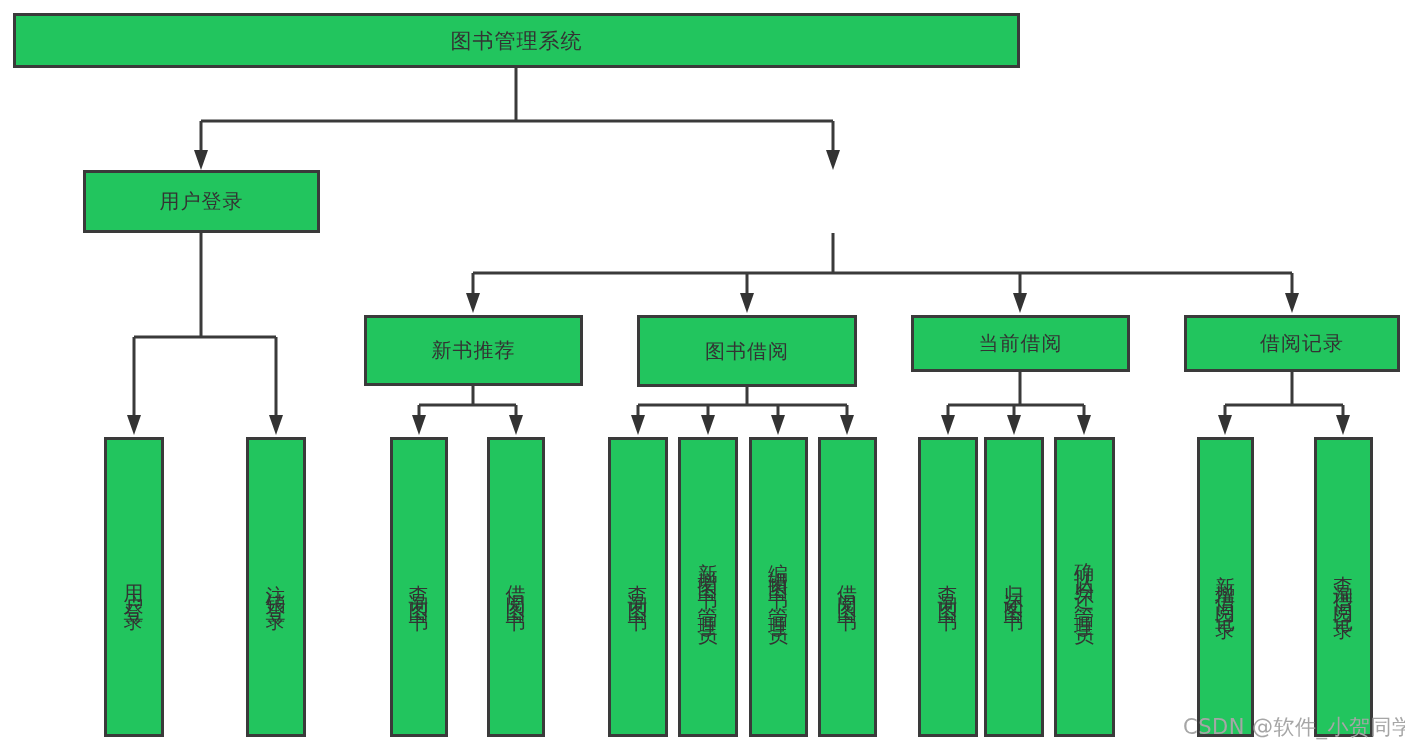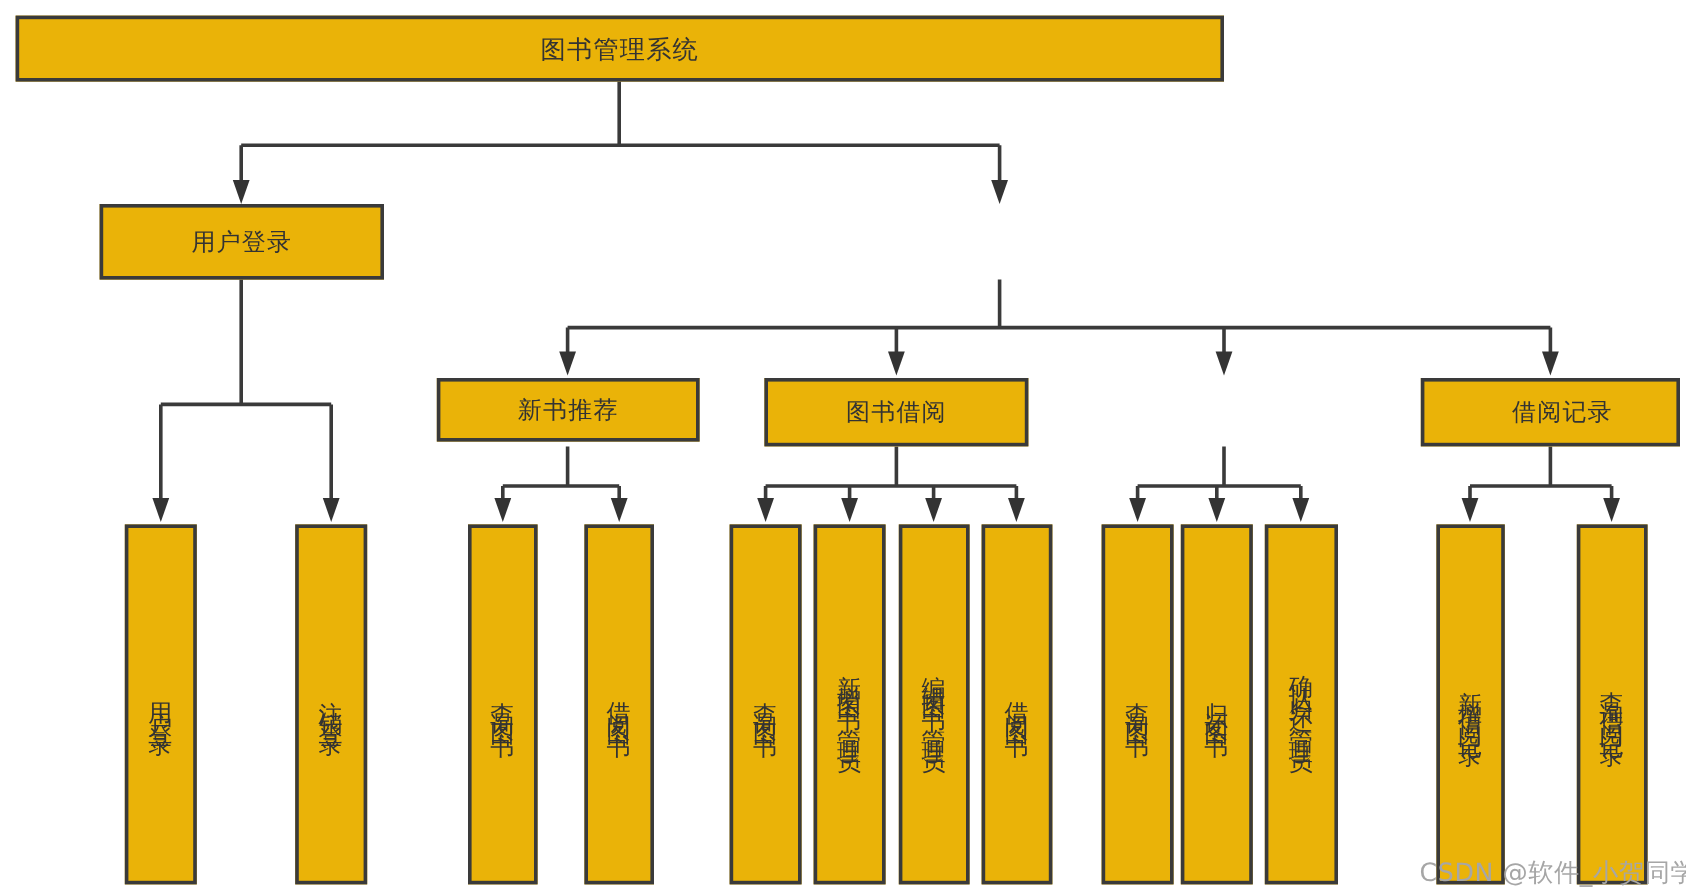--- a/index.html
+++ b/index.html
@@ -26,21 +26,21 @@
     fill: none;
   }
   .connectors polygon {
     fill: #333333;
     stroke: none;
   }
   .box {
     position: absolute;
     box-sizing: border-box;
     border: 3px solid #3a3a3a;
-    background: #eab308;
+    background: #22c55e;
     color: #333333;
     display: flex;
     align-items: center;
     justify-content: center;
     text-align: center;
   }
   .box.h {
     font-size: 20px;
     letter-spacing: 1px;
     white-space: nowrap;
@@ -110,22 +110,23 @@
       <path d="M1292,372 V405 M1225,405 H1343 M1225,405 V417 M1343,405 V417"></path>
       <polygon points="1218,415 1232,415 1225,435"></polygon>
       <polygon points="1336,415 1350,415 1343,435"></polygon>
     </g>
   </svg>
 
   <div class="box h root" style="left:13px; top:13px; width:1007px; height:55px;">图书管理系统</div>
 
   <div class="box h" style="left:83px; top:170px; width:237px; height:63px;">用户登录</div>
 
-  <div class="box h" style="left:364px; top:315px; width:219px; height:53px;">新书推荐</div>
-  <div class="box h" style="left:637px; top:315px; width:220px; height:57px;">图书借阅</div>
+  <div class="box h" style="left:364px; top:315px; width:219px; height:71px;">新书推荐</div>
+  <div class="box h" style="left:637px; top:315px; width:220px; height:72px;">图书借阅</div>
+  <div class="box h" style="left:911px; top:315px; width:219px; height:57px;">当前借阅</div>
   <div class="box h" style="left:1184px; top:315px; width:216px; height:57px;padding-left:20px;">借阅记录</div>
 
   <div class="box v" style="left:104px; top:437px; width:60px; height:300px;">用户登录</div>
   <div class="box v" style="left:246px; top:437px; width:60px; height:300px;">注销登录</div>
 
   <div class="box v" style="left:390px; top:437px; width:58px; height:300px;">查询图书</div>
   <div class="box v" style="left:487px; top:437px; width:58px; height:300px;">借阅图书</div>
 
   <div class="box v" style="left:608px; top:437px; width:60px; height:300px;">查询图书</div>
   <div class="box v" style="left:678px; top:437px; width:60px; height:300px;">新增图书（管理员）</div>

